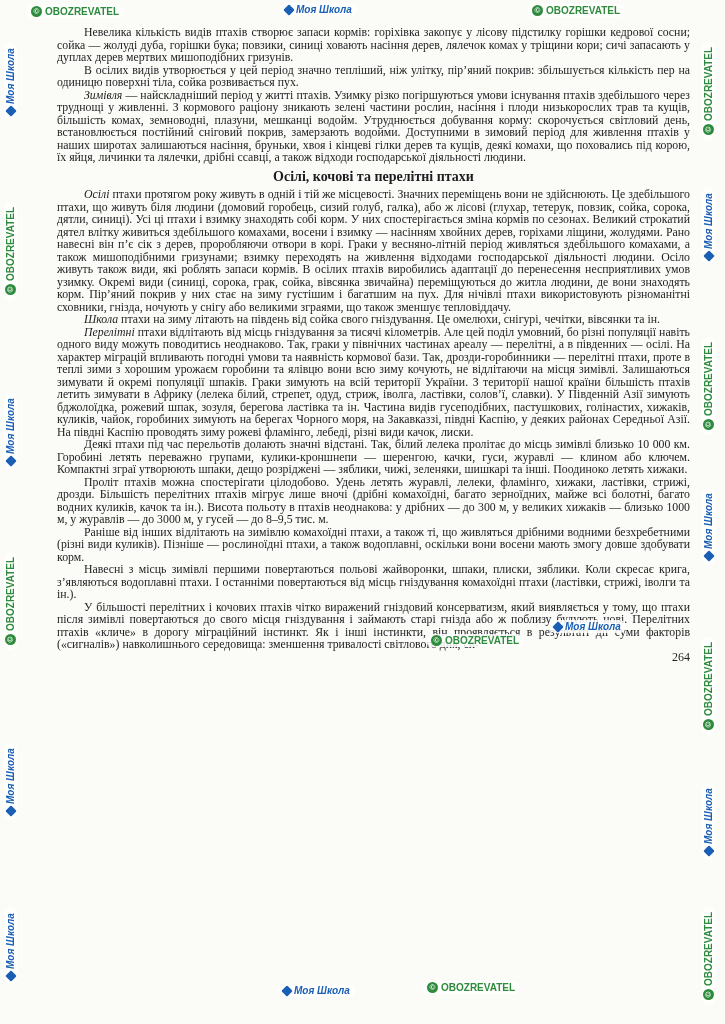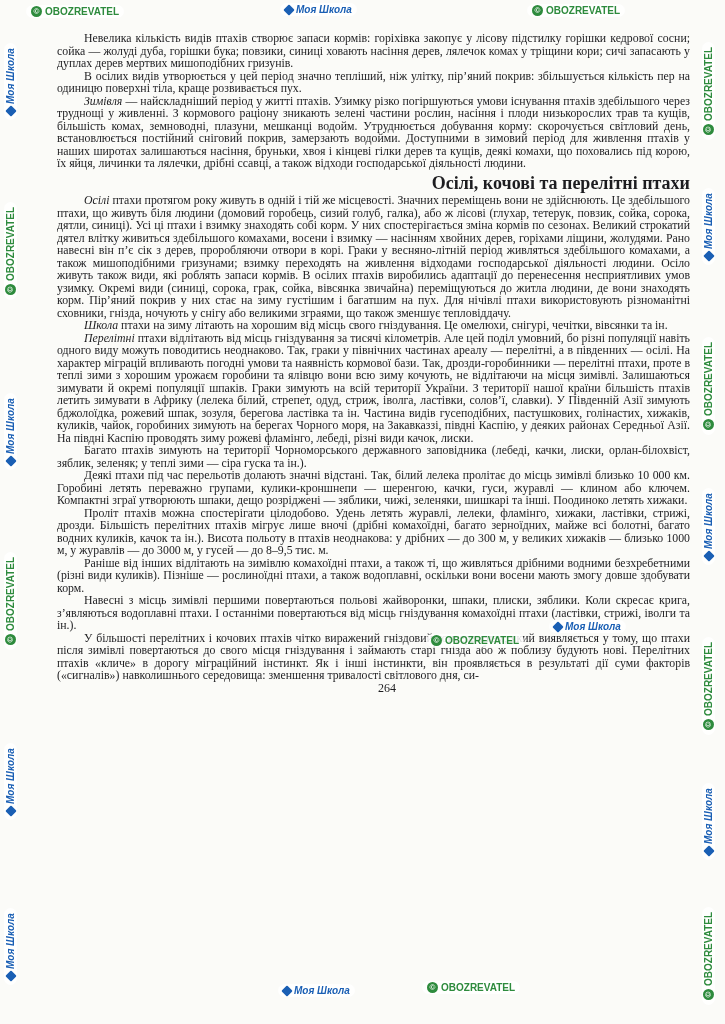--- a/index.html
+++ b/index.html
@@ -2,30 +2,30 @@
 <html lang="uk"><head>
 <meta charset="utf-8">
 <style>
   html,body{margin:0;padding:0;}
   body{
     width:725px;height:1024px;position:relative;overflow:hidden;
     background:#fbfbf8;
     font-family:"Liberation Serif", serif;
   }
   .page-text{
-    position:absolute;left:57px;top:32px;width:633px;
+    position:absolute;left:57px;top:26px;width:633px;
     color:#1d1d20;font-size:11.8px;line-height:12.5px;text-align:justify;
   }
   .page-text p{margin:0;text-indent:27px;}
   .page-text p .lead{margin-top:8px;}
   .sec-heading{
-    text-align:right;font-weight:bold;font-size:18px;
+    text-align:center;font-weight:bold;font-size:14px;
     margin:7px 0 5px;text-indent:0;
   }
-  .page-number{margin-top:10px;text-indent:0;text-align:center;font-size:12px;}
+  .page-number{margin-top:10px;text-indent:0;text-align:right;font-size:12px;}
 
   
   .wm{
     position:absolute;display:inline-flex;align-items:center;gap:3px;
     font-family:"Liberation Sans", sans-serif;font-weight:bold;font-size:10px;
     background:rgba(255,255,255,0.85);padding:1px 5px;border-radius:8px;
     white-space:nowrap;z-index:5;
   }
   .wm-green{color:#2e8b3d;}
   .wm-blue{color:#1a5fb4;font-style:italic;}
@@ -39,29 +39,28 @@
     display:inline-block;width:8px;height:8px;background:#1a5fb4;
     transform:rotate(45deg);border-radius:1px;flex:0 0 auto;
   }
 </style>
 </head>
 <body>
 
 <div class="page-text">
 
   <p><i class="lead"></i><span>Невелика кількість видів птахів створює запаси кормів: горіхівка закопує у лісову підстилку горішки кедрової сосни; сойка — жолуді дуба, горішки бука; повзики, синиці ховають насіння дерев, лялечок комах у тріщини кори; сичі запасають у дуплах дерев мертвих мишоподібних гризунів.</span></p>
-  <p><i class="lead"></i><span>В осілих видів утворюється у цей період значно тепліший, ніж улітку, пір’яний покрив: збільшується кількість пер на одиницю поверхні тіла, краще розвивається пух.</span></p>
+  <p><i class="lead"></i><span>В осілих видів утворюється у цей період значно тепліший, ніж улітку, пір’яний покрив: збільшується кількість пер на одиницю поверхні тіла, сойка розвивається пух.</span></p>
   <p><i class="lead">Зимівля</i><span> — найскладніший період у житті птахів. Узимку різко погіршуються умови існування птахів здебільшого через труднощі у живленні. З кормового раціону зникають зелені частини рослин, насіння і плоди низькорослих трав та кущів, більшість комах, земноводні, плазуни, мешканці водойм. Утруднюється добування корму: скорочується світловий день, встановлюється постійний сніговий покрив, замерзають водойми. Доступними в зимовий період для живлення птахів у наших широтах залишаються насіння, бруньки, хвоя і кінцеві гілки дерев та кущів, деякі комахи, що поховались під корою, їх яйця, личинки та лялечки, дрібні ссавці, а також відходи господарської діяльності людини.</span></p>
 
   <div class="sec-heading">Осілі, кочові та перелітні птахи</div>
 
   <p><i class="lead">Осілі</i><span> птахи протягом року живуть в одній і тій же місцевості. Значних переміщень вони не здійснюють. Це здебільшого птахи, що живуть біля людини (домовий горобець, сизий голуб, галка), або ж лісові (глухар, тетерук, повзик, сойка, сорока, дятли, синиці). Усі ці птахи і взимку знаходять собі корм. У них спостерігається зміна кормів по сезонах. Великий строкатий дятел влітку живиться здебільшого комахами, восени і взимку — насінням хвойних дерев, горіхами ліщини, жолудями. Рано навесні він п’є сік з дерев, проробляючи отвори в корі. Граки у весняно-літній період живляться здебільшого комахами, а також мишоподібними гризунами; взимку переходять на живлення відходами господарської діяльності людини. Осіло живуть також види, які роблять запаси кормів. В осілих птахів виробились адаптації до перенесення несприятливих умов узимку. Окремі види (синиці, сорока, грак, сойка, вівсянка звичайна) переміщуються до житла людини, де вони знаходять корм. Пір’яний покрив у них стає на зиму густішим і багатшим на пух. Для нічівлі птахи використовують різноманітні сховники, гнізда, ночують у снігу або великими зграями, що також зменшує тепловіддачу.</span></p>
-  <p><i class="lead">Школа</i><span> птахи на зиму літають на хорошим від місць свого гніздування. Це омелюхи, снігурі, чечітки, вівсянки та ін.</span></p>
+  <p><i class="lead">Школа</i><span> птахи на зиму літають на південь від сойка свого гніздування. Це омелюхи, снігурі, чечітки, вівсянки та ін.</span></p>
   <p><i class="lead">Перелітні</i><span> птахи відлітають від місць гніздування за тисячі кілометрів. Але цей поділ умовний, бо різні популяції навіть одного виду можуть поводитись неоднаково. Так, граки у північних частинах ареалу — перелітні, а в південних — осілі. На характер міграцій впливають погодні умови та наявність кормової бази. Так, дрозди-горобинники — перелітні птахи, проте в теплі зими з хорошим урожаєм горобини та ялівцю вони всю зиму кочують, не відлітаючи на місця зимівлі. Залишаються зимувати й окремі популяції шпаків. Граки зимують на всій території України. З території нашої країни більшість птахів летить зимувати в Африку (лелека білий, стрепет, одуд, стриж, іволга, ластівки, солов’ї, славки). У Південній Азії зимують бджолоїдка, рожевий шпак, зозуля, берегова ластівка та ін. Частина видів гусеподібних, пастушкових, голінастих, хижаків, куликів, чайок, горобиних зимують на берегах Чорного моря, на Закавказзі, півдні Каспію, у деяких районах Середньої Азії. На півдні Каспію проводять зиму рожеві фламінго, лебеді, різні види качок, лиски.</span></p>
-  <p><i class="lead"></i><span>Багато птахів зимують на території Чорноморського державного заповідника (лебеді, качки, лиски, орлан-білохвіст, зяблик, зеленяк; у теплі зими — сіра гуска та ін.).</span></p>
 
 
   <p><i class="lead"></i><span>Деякі птахи під час перельотів долають значні відстані. Так, білий лелека пролітає до місць зимівлі близько 10 000 км. Горобині летять переважно групами, кулики-кроншнепи — шеренгою, качки, гуси, журавлі — клином або ключем. Компактні зграї утворюють шпаки, дещо розріджені — зяблики, чижі, зеленяки, шишкарі та інші. Поодиноко летять хижаки.</span></p>
   <p><i class="lead"></i><span>Проліт птахів можна спостерігати цілодобово. Удень летять журавлі, лелеки, фламінго, хижаки, ластівки, стрижі, дрозди. Більшість перелітних птахів мігрує лише вночі (дрібні комахоїдні, багато зерноїдних, майже всі болотні, багато водних куликів, качок та ін.). Висота польоту в птахів неоднакова: у дрібних — до 300 м, у великих хижаків — близько 1000 м, у журавлів — до 3000 м, у гусей — до 8–9,5 тис. м.</span></p>
   <p><i class="lead"></i><span>Раніше від інших відлітають на зимівлю комахоїдні птахи, а також ті, що живляться дрібними водними безхребетними (різні види куликів). Пізніше — рослиноїдні птахи, а також водоплавні, оскільки вони восени мають змогу довше здобувати корм.</span></p>
   <p><i class="lead"></i><span>Навесні з місць зимівлі першими повертаються польові жайворонки, шпаки, плиски, зяблики. Коли скресає крига, з’являються водоплавні птахи. І останніми повертаються від місць гніздування комахоїдні птахи (ластівки, стрижі, іволги та ін.).</span></p>
   <p><i class="lead"></i><span>У більшості перелітних і кочових птахів чітко виражений гніздовий консерватизм, який виявляється у тому, що птахи після зимівлі повертаються до свого місця гніздування і займають старі гнізда або ж поблизу будують нові. Перелітних птахів «кличе» в дорогу міграційний інстинкт. Як і інші інстинкти, він проявляється в результаті дії суми факторів («сигналів») навколишнього середовища: зменшення тривалості світлового дня, си-</span></p>
 
   <p class="page-number">264</p>
 </div>

